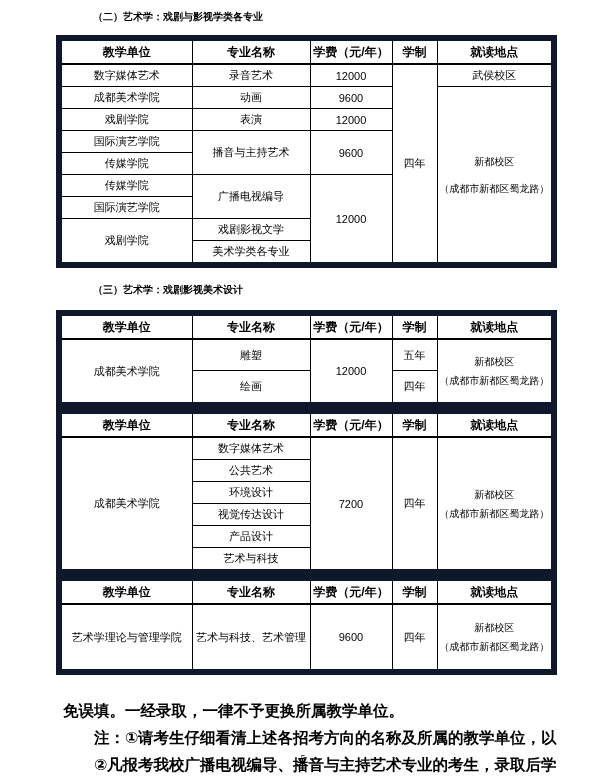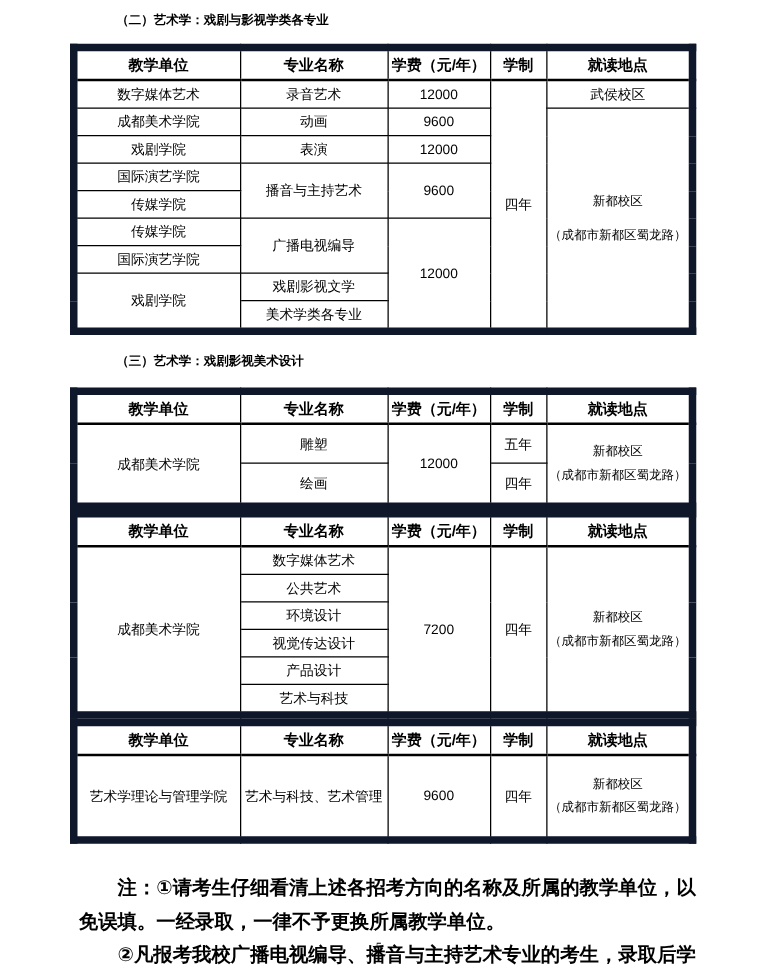--- a/index.html
+++ b/index.html
@@ -245,20 +245,20 @@
         <td>艺术与科技、艺术管理</td>
         <td>9600</td>
         <td>四年</td>
         <td class="loc">新都校区
 （成都市新都区蜀龙路）</td>
       </tr>
     </tbody>
   </table>
 
   <div class="notes">
+    <p class="note-line">免误填。一经录取，一律不予更换所属教学单位。</p>
     <p class="note-line indent">注：①请考生仔细看清上述各招考方向的名称及所属的教学单位，以</p>
-    <p class="note-line">免误填。一经录取，一律不予更换所属教学单位。</p>
     <p class="note-line indent">②凡报考我校广播电视编导、播音与主持艺术专业的考生，录取后学</p>
   </div>
 
   <div class="page-num">5</div>
 
 </div>
 
 </body></html>

